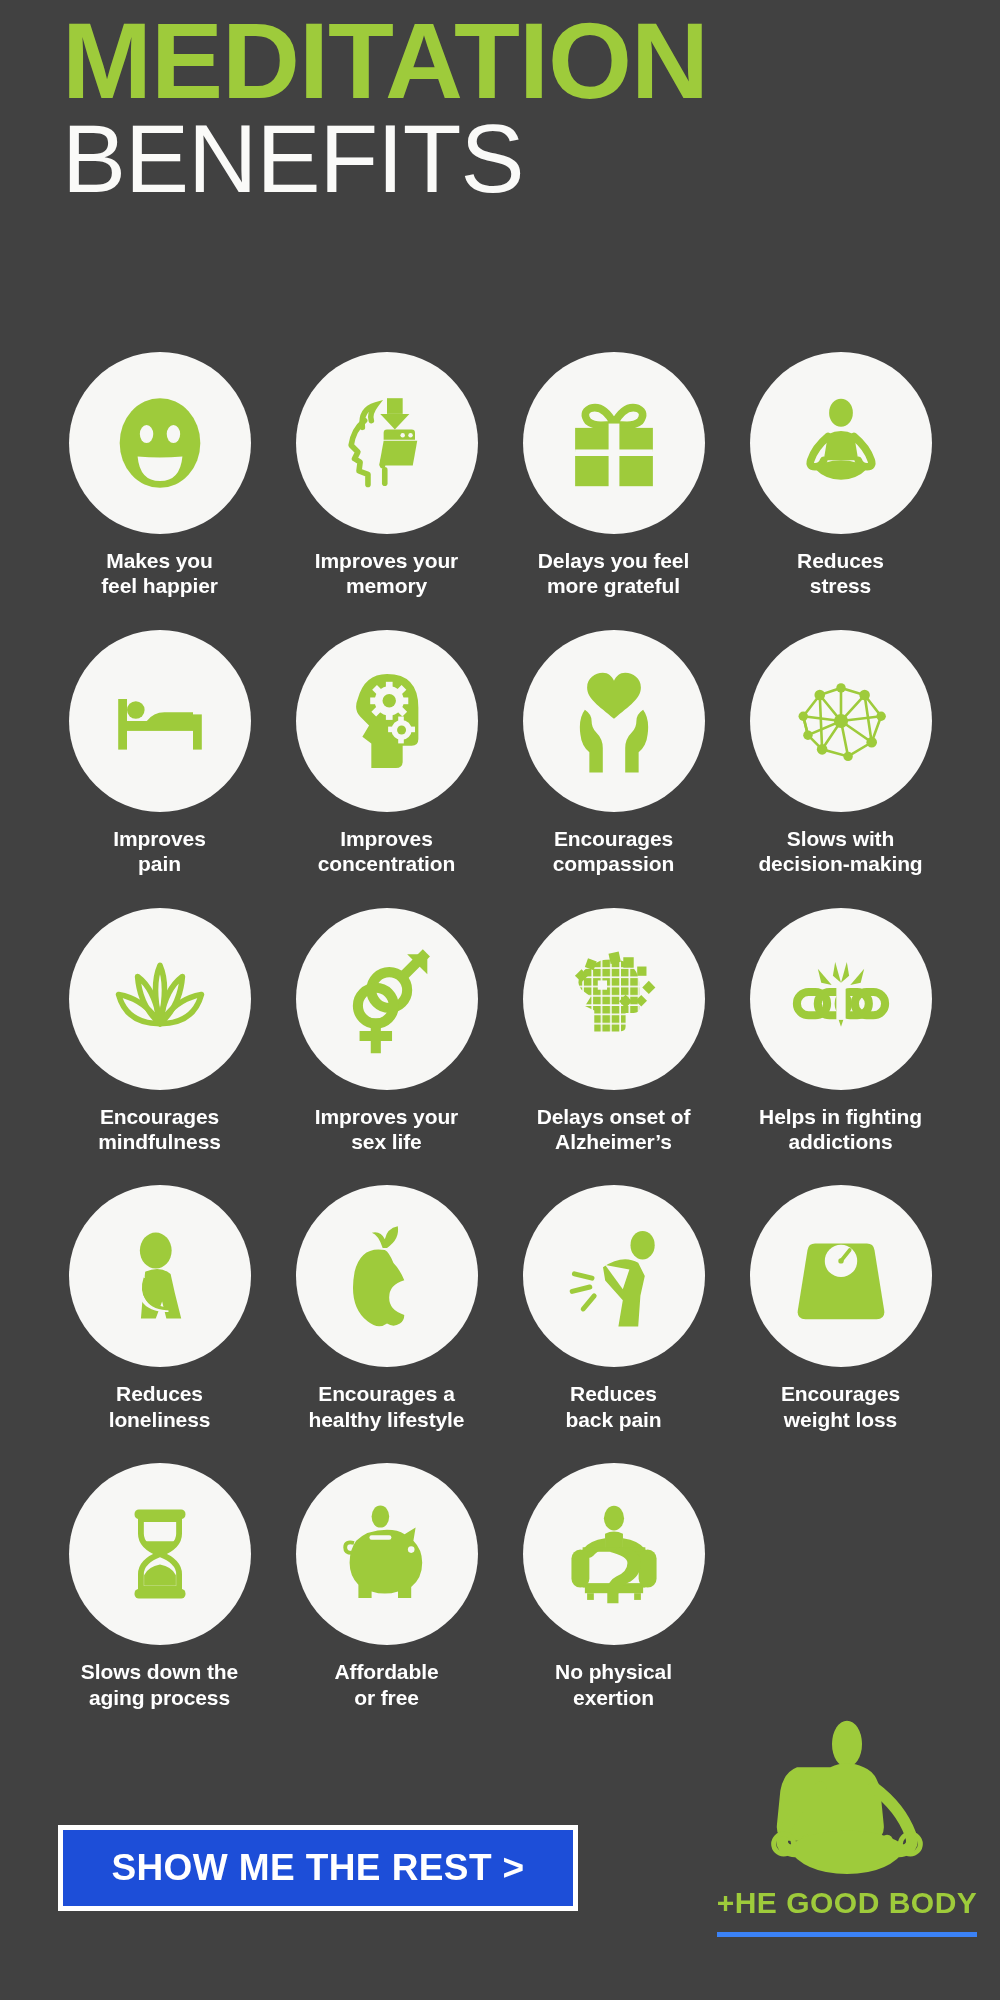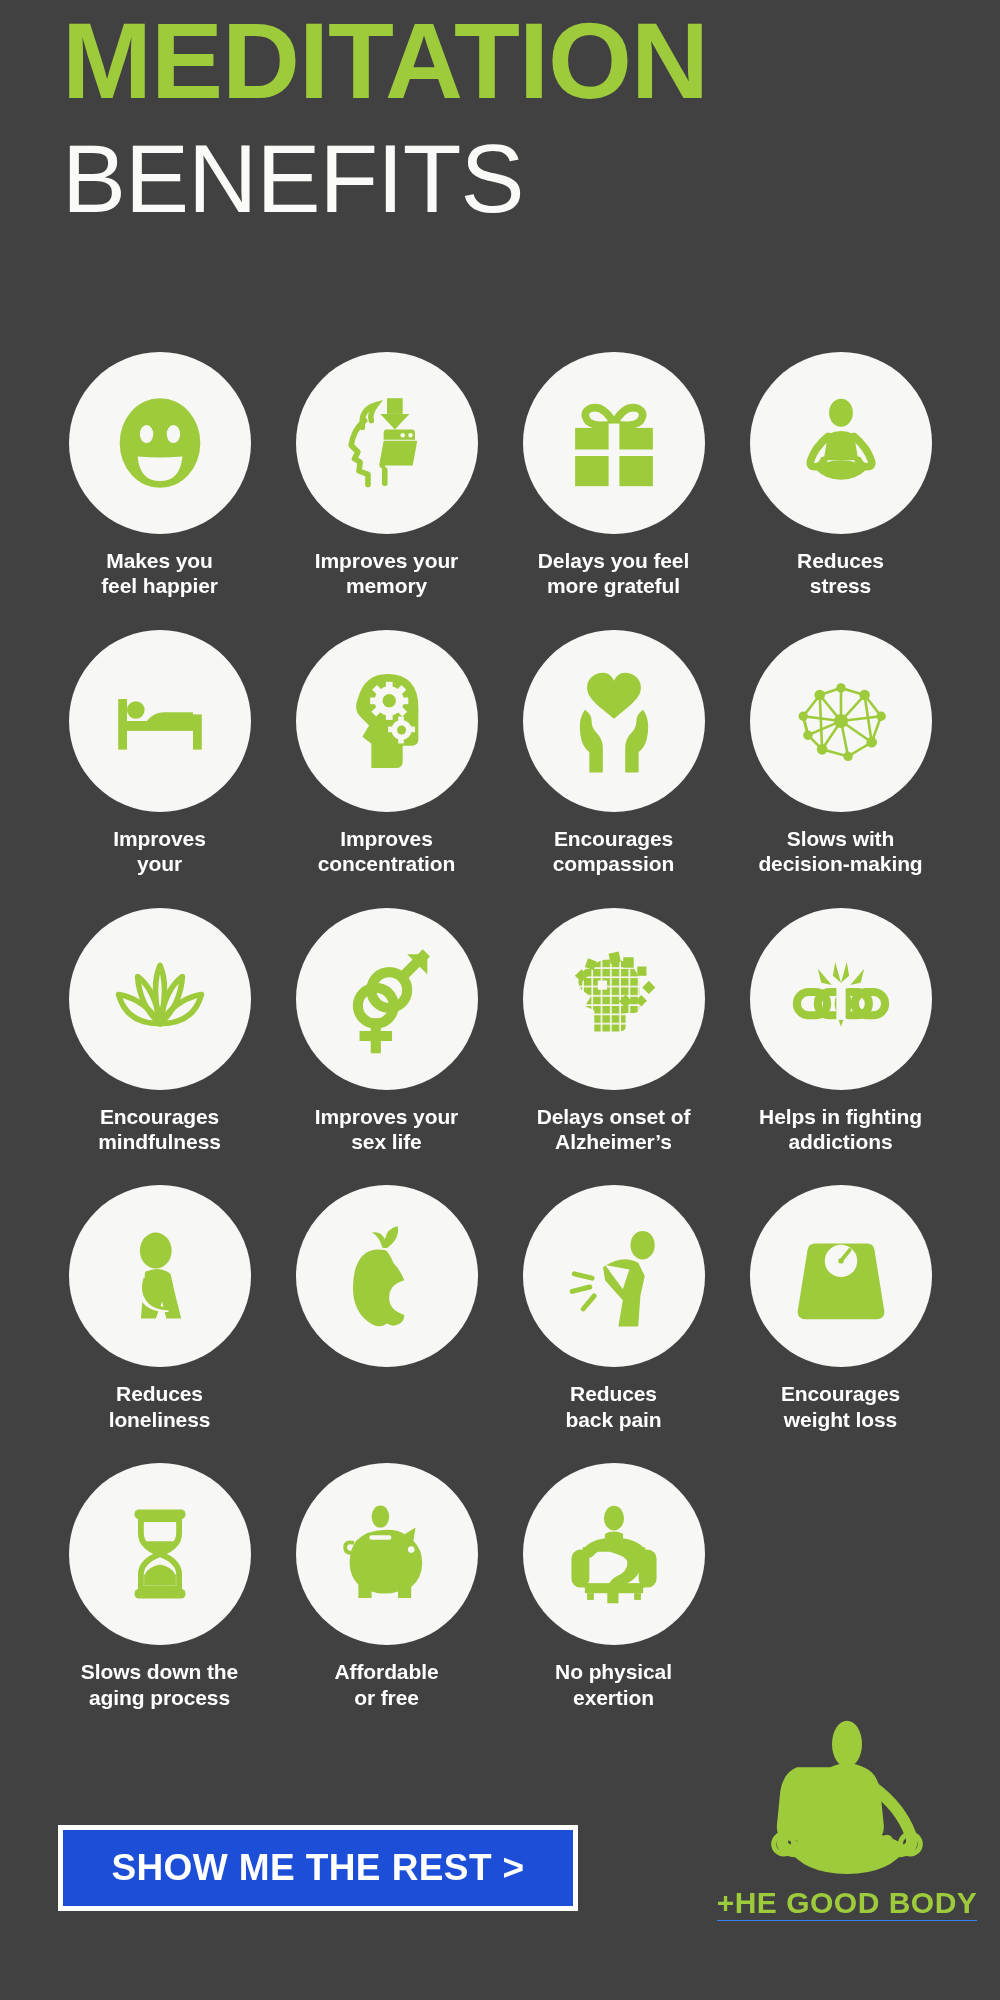--- a/index.html
+++ b/index.html
@@ -32,21 +32,21 @@
     font-weight: 700;
     color: #9ECB3B;
     letter-spacing: -1px;
   }
   .title-sub {
     font-size: 96px;
     line-height: 1.02;
     font-weight: 300;
     color: #FAFAF8;
     letter-spacing: -1px;
-    margin-top: 20px;
+    margin-top: 0;
     transform: scaleX(1.0);
   }
 
   
   .grid {
     position: absolute;
     left: 46px;
     top: 352px;
     width: 908px;
   }
@@ -125,22 +125,22 @@
     flex-direction: column;
     align-items: center;
     cursor: pointer;
   }
   .logo-mark { width: 200px; height: 168px; }
   .logo-text {
     color: #9ECB3B;
     font-size: 30px;
     font-weight: 700;
     letter-spacing: 0.5px;
-    border-bottom: 1px solid #3b82f6;
-    padding-bottom: 0;
+    border-bottom: 5px solid #3b82f6;
+    padding-bottom: 12px;
     margin-top: -2px;
     white-space: nowrap;
   }
 </style>
 </head>
 <body>
 
 <div id="page">
 
   <div class="title-block">
@@ -229,21 +229,21 @@
           <svg width="110" height="110" viewBox="0 0 100 100">
             <circle cx="28" cy="40" r="8" fill="#9ECB3B"></circle>
             <path d="M16 50 h22 q6 -8 16 -8 h26 v10 h-64 z" fill="#9ECB3B"></path>
             <rect x="14" y="50" width="72" height="9" fill="#9ECB3B"></rect>
             <rect x="12" y="30" width="8" height="46" fill="#9ECB3B"></rect>
             <rect x="80" y="44" width="8" height="32" fill="#9ECB3B"></rect>
           </svg>
         </div>
         <div class="caption">
           <span>Improves</span><br>
-          <span>your</span>
+          <span>pain</span>
         </div>
       </div>
 
       <div class="cell">
         <div class="bubble">
           <svg width="112" height="112" viewBox="0 0 100 100">
             <path d="M50 8 q28 0 28 30 l0 28 q0 6 -6 6 l-8 0 l0 14 q0 6 -6 6 l-22 0 l0 -22 l-8 -6 l6 -10 l-8 -8 q-6 -6 -2 -16 q6 -22 26 -22 z" fill="#9ECB3B"></path>
             <circle cx="52" cy="32" r="13" fill="#F7F7F5"></circle>
             <g fill="#F7F7F5">
               <rect x="49" y="15" width="6" height="8"></rect>
@@ -426,20 +426,24 @@
         </div>
       </div>
 
       <div class="cell">
         <div class="bubble">
           <svg width="108" height="108" viewBox="0 0 100 100">
             <path d="M46 24 q-4 -12 -10 -14 q8 -2 12 6 q2 -10 12 -12 q2 12 -10 20 z" fill="#9ECB3B"></path>
             <path d="M48 26 q-22 -4 -28 20 q-6 32 12 46 q10 8 18 2 q6 4 12 0 q4 -3 4 -8 q-14 -4 -14 -16 q0 -12 14 -16 q-4 -10 -10 -16 q-4 -10 -8 -12 z" fill="#9ECB3B"></path>
           </svg>
         </div>
+        <div class="caption">
+          <span>Encourages a</span><br>
+          <span>healthy lifestyle</span>
+        </div>
       </div>
 
       <div class="cell">
         <div class="bubble">
           <svg width="110" height="110" viewBox="0 0 100 100">
             <ellipse cx="76" cy="22" rx="11" ry="13" fill="#9ECB3B"></ellipse>
             <path d="M40 42 q18 -12 32 -4 l6 12 l-4 18 l-2 28 h-18 l4 -24 l-16 -18 z" fill="#9ECB3B"></path>
             <path d="M42 40 l22 4 l-6 18 z" fill="#F7F7F5"></path>
             <g stroke="#9ECB3B" stroke-width="4.5" stroke-linecap="round">
               <path d="M30 52 L14 48"></path>

